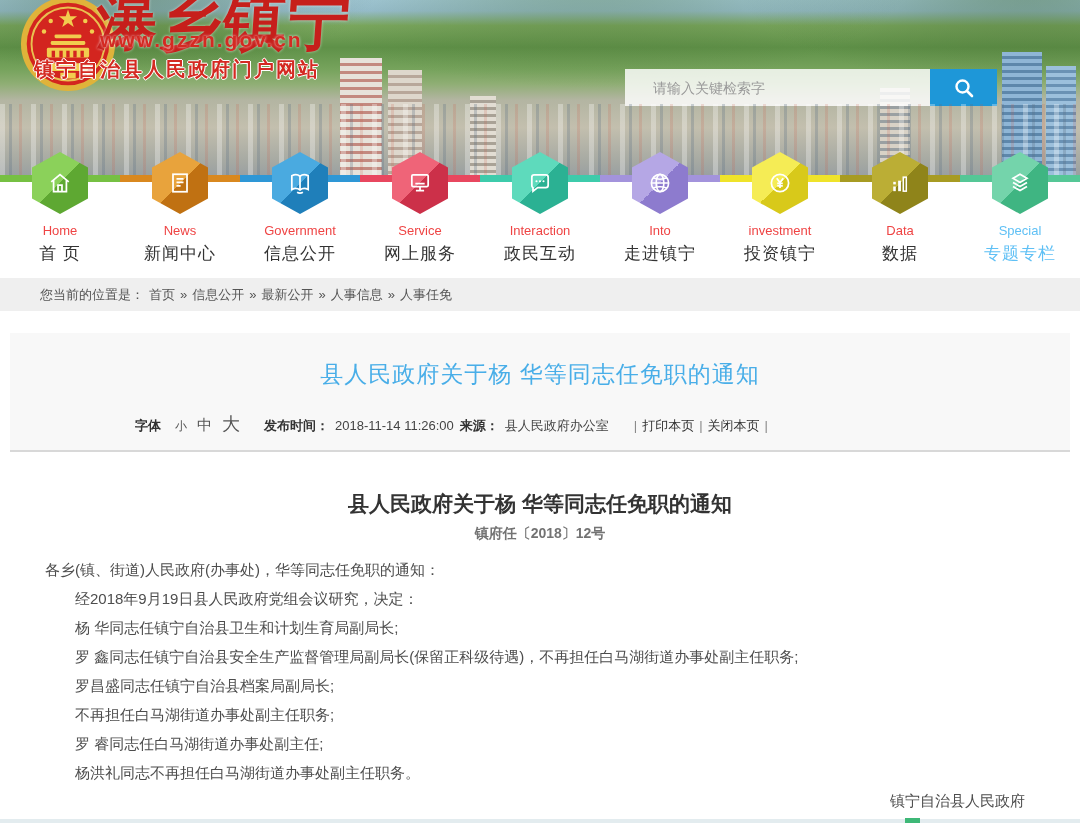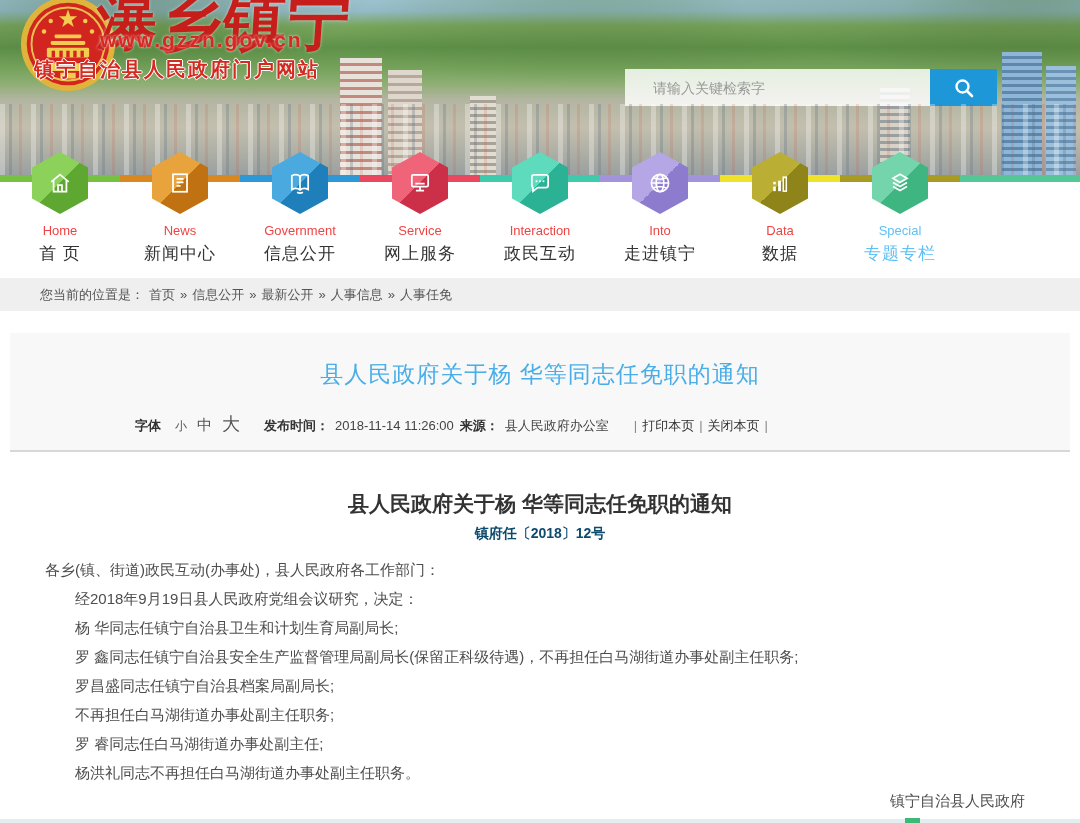--- a/index.html
+++ b/index.html
@@ -79,21 +79,21 @@
   .meta b { font-weight:bold; }
   .meta .gap { width:14px; display:inline-block; }
   .fs { cursor:pointer; color:#555; margin-right:10px; }
   .fs-s { font-size:12px; } .fs-m { font-size:15px; } .fs-l { font-size:18px; }
   .meta .val { color:#444; margin:0 6px; }
   .meta .pipe { color:#888; margin:0 5px; }
   .meta .act { cursor:pointer; color:#333; }
 
   .article-body { background:#fff; padding:0 35px; }
   .doc-title { margin-top:38px; text-align:center; font-size:21px; font-weight:bold; color:#333; }
-  .doc-num { margin-top:7px; text-align:center; font-size:14px; font-weight:bold; color:#0c4a6e; }
+  .doc-num { margin-top:7px; text-align:center; font-size:14px; font-weight:bold; color:#737373; }
   .paras { margin-top:17px; }
   .paras p { font-size:15px; color:#4d4d4d; line-height:20px; margin:0 0 9px; }
   .paras p.indent { text-indent:2em; }
   .sign { margin-top:8px; text-align:right; padding-right:10px; font-size:15px; color:#4d4d4d; }
   .page-bottom { position:absolute; left:0; top:819px; width:1080px; height:4px; background:#e3ecef; }
   .mini-green { position:absolute; left:905px; top:818px; width:15px; height:5px; background:#3eb877; }
 
   .ic { display:block; }
 </style>
 </head>
@@ -227,20 +227,33 @@
             <ellipse cx="12" cy="12" rx="3.3" ry="7.4"></ellipse>
           <line x1="4.6" y1="12" x2="19.4" y2="12"></line>
             <path d="M6 7.6 Q12 10 18 7.6"></path>
             <path d="M6 16.4 Q12 14 18 16.4"></path>
         </svg>
       </div>
       <div class="nav-en">Into</div>
       <div class="nav-zh">走进镇宁</div>
     </div>
 
+    <div class="nav-item" style="--c1:#f5ec55;--c2:#d8c91a">
+      <div class="hex">
+        <svg class="ic" width="28" height="28" viewBox="0 0 24 24" fill="none" stroke="#fff" stroke-width="1.5">
+          <circle cx="12" cy="12" r="7.4"></circle>
+          <path d="M9.2 8 L12 11.6 L14.8 8"></path>
+            <line x1="12" y1="11.6" x2="12" y2="16.2"></line>
+          <line x1="9.6" y1="12.4" x2="14.4" y2="12.4"></line>
+            <line x1="9.6" y1="14.4" x2="14.4" y2="14.4"></line>
+        </svg>
+      </div>
+      <div class="nav-en">investment</div>
+      <div class="nav-zh">投资镇宁</div>
+    </div>
 
     <div class="nav-item" style="--c1:#bbae35;--c2:#8f841a">
       <div class="hex">
         <svg class="ic" width="28" height="28" viewBox="0 0 24 24">
           <rect x="6.2" y="11" width="2.2" height="2.2" fill="#fff"></rect>
           <rect x="6.2" y="15" width="2.2" height="4" fill="#fff"></rect>
           <rect x="10.4" y="10" width="2.4" height="9" fill="#fff"></rect>
           <rect x="14.8" y="7" width="2.6" height="12" fill="none" stroke="#fff" stroke-width="1.3"></rect>
         </svg>
       </div>
@@ -296,21 +309,21 @@
       <span class="pipe">|</span>
       <span class="act">关闭本页</span>
       <span class="pipe">|</span>
     </div>
   </div>
 
   <div class="article-body">
     <div class="doc-title">县人民政府关于杨 华等同志任免职的通知</div>
     <div class="doc-num">镇府任〔2018〕12号</div>
     <div class="paras">
-      <p>各乡(镇、街道)政民互动(办事处)，县人民政府各工作部门：</p>
+      <p>各乡(镇、街道)人民政府(办事处)，华等同志任免职的通知：</p>
       <p class="indent">经2018年9月19日县人民政府党组会议研究，决定：</p>
       <p class="indent">杨 华同志任镇宁自治县卫生和计划生育局副局长;</p>
       <p class="indent">罗 鑫同志任镇宁自治县安全生产监督管理局副局长(保留正科级待遇)，不再担任白马湖街道办事处副主任职务;</p>
       <p class="indent">罗昌盛同志任镇宁自治县档案局副局长;</p>
       <p class="indent">不再担任白马湖街道办事处副主任职务;</p>
       <p class="indent">罗 睿同志任白马湖街道办事处副主任;</p>
       <p class="indent">杨洪礼同志不再担任白马湖街道办事处副主任职务。</p>
     </div>
     <div class="sign">镇宁自治县人民政府</div>
 

